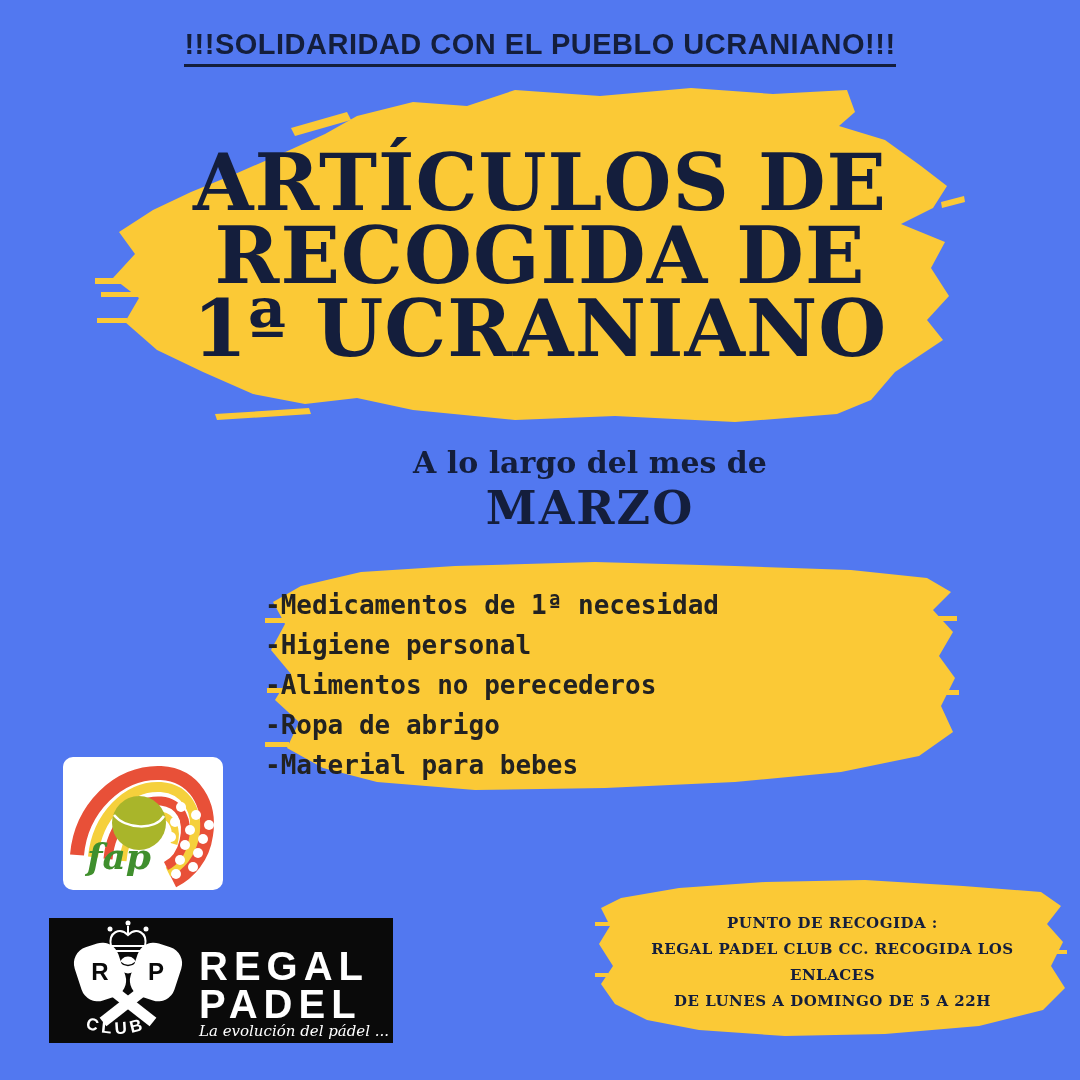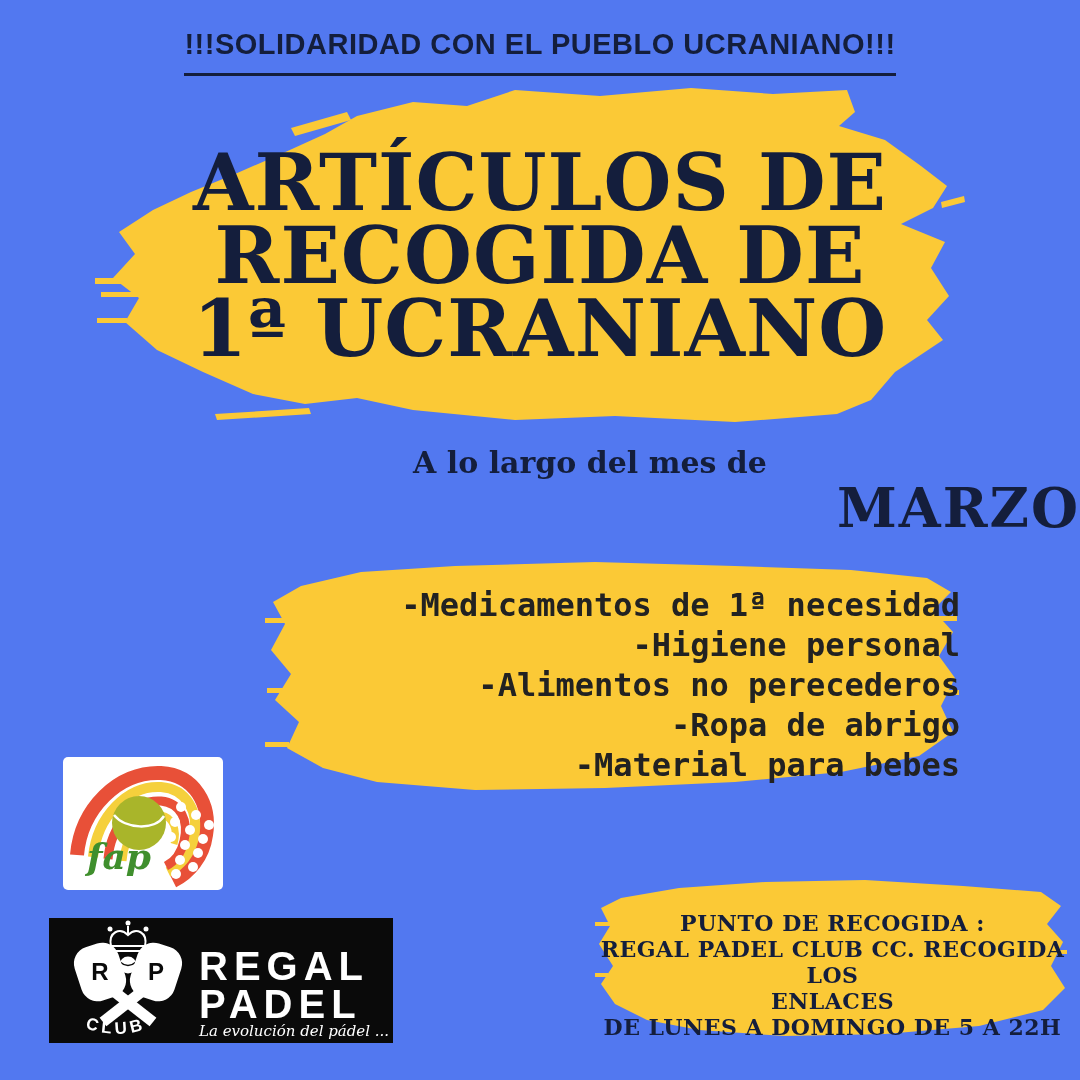--- a/index.html
+++ b/index.html
@@ -23,21 +23,21 @@
   
   .banner{
     left:0;right:0;top:28px;text-align:center;
   }
   .banner span{
     display:inline-block;
     font-family:"Liberation Sans",sans-serif;
     font-weight:bold;font-size:29px;letter-spacing:0.5px;
     color:var(--navy);
     border-bottom:3px solid var(--navy);
-    padding-bottom:12px;
+    padding-bottom:3px;
   }
 
   
   .blob{fill:var(--highlight);}
   svg{display:block;}
 
   
   .headline{
     left:0;right:0;top:146px;text-align:center;
     font-family:"DejaVu Serif","Liberation Serif",serif;
@@ -45,42 +45,42 @@
     font-size:78px;line-height:73px;letter-spacing:1px;
   }
 
   
   .subtitle{
     left:100px;width:980px;top:441px;text-align:center;
     font-family:"DejaVu Serif","Liberation Serif",serif;
     font-weight:bold;color:var(--navy);
   }
   .subtitle .s1{font-size:30px;line-height:44px;}
-  .subtitle .s2{font-size:54px;line-height:46px;letter-spacing:2px;text-align:right;}
+  .subtitle .s2{font-size:46px;line-height:46px;letter-spacing:2px;}
 
   
   .donation-list{
-    left:265px;width:695px;top:585px;text-align:right;
+    left:265px;width:695px;top:585px;text-align:left;
     font-family:"DejaVu Sans Mono","Liberation Mono",monospace;
     font-weight:bold;color:var(--list-text);
-    font-size:32px;line-height:40px;
+    font-size:26px;line-height:40px;
   }
 
   
   .pickup{
     left:595px;width:475px;top:910px;text-align:center;
     font-family:"DejaVu Serif","Liberation Serif",serif;
     font-weight:bold;color:var(--navy);
-    font-size:22px;line-height:26px;letter-spacing:0.5px;
+    font-size:15px;line-height:26px;letter-spacing:0.5px;
   }
 
   
   .fap-box{
     left:63px;top:757px;width:160px;height:133px;
-    background:#ffffff;border-radius:5px;overflow:hidden;
+    background:#ffffff;border-radius:10px;overflow:hidden;
   }
   .stroke-red{stroke:var(--fap-red);fill:none;}
   .stroke-yel{stroke:var(--fap-yellow);fill:none;}
   .fap-ball{fill:var(--ball);}
   .fap-text{fill:var(--fap-green);font-family:"DejaVu Serif","Liberation Serif",serif;font-style:italic;font-weight:bold;}
 
   
   .regal-box{
     left:49px;top:918px;width:344px;height:125px;
     background:#0a0a0a;

